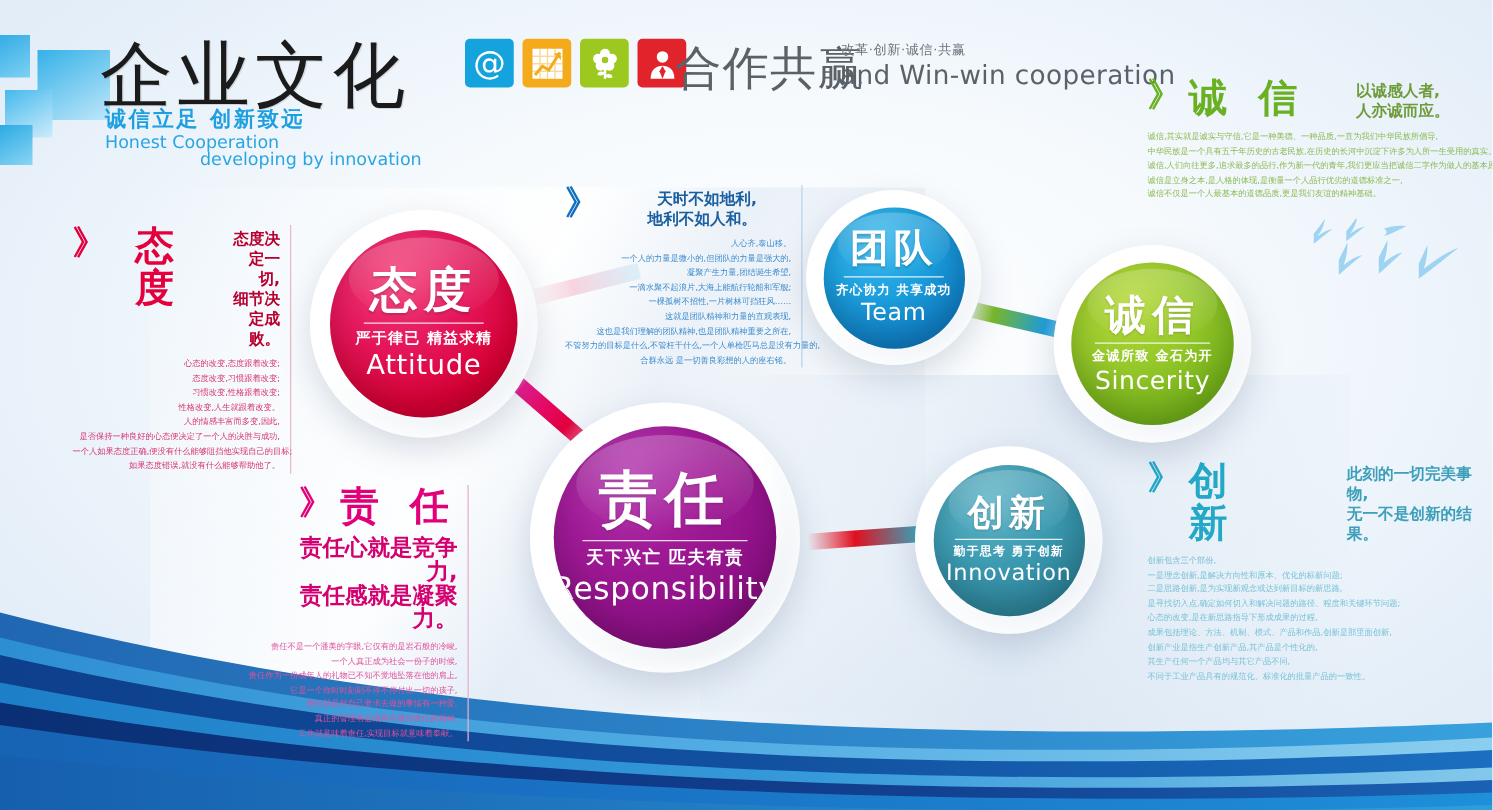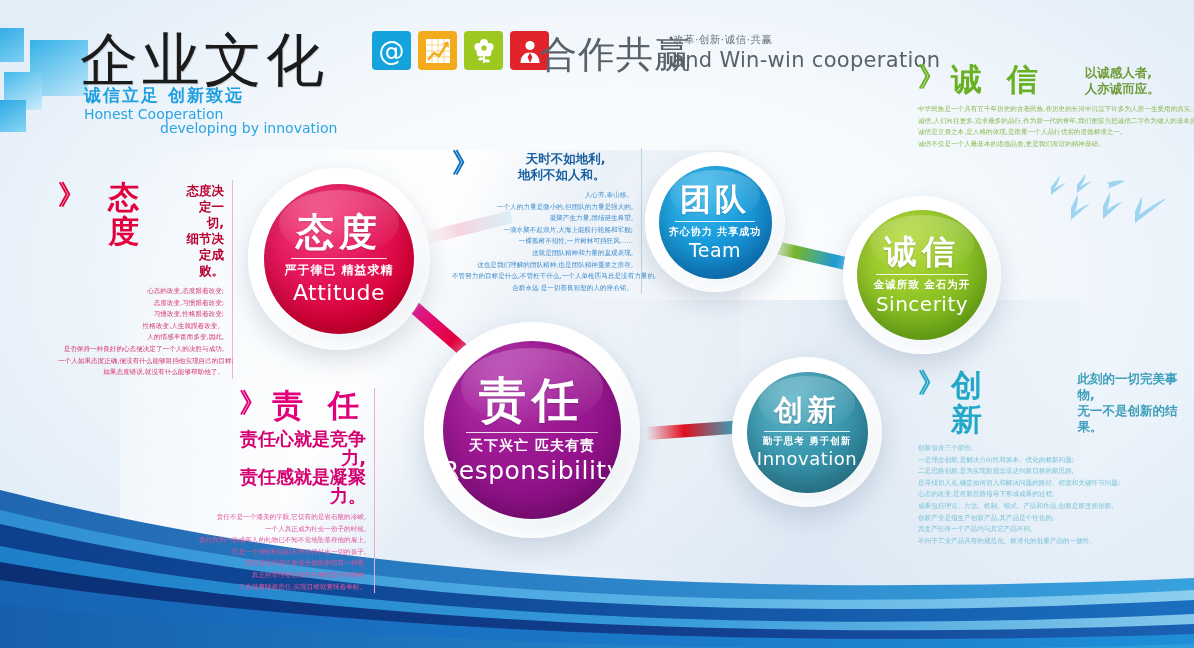--- a/index.html
+++ b/index.html
@@ -347,20 +347,21 @@
   <div class="blk" id="blk-sincerity">
     <div class="blk-head">
       <span class="chev">》</span>
       <span class="kw">诚 信</span>
       <span class="slogan">
         <span class="slogan-2">以诚感人者,</span>
         <span class="slogan-2">人亦诚而应。</span>
       </span>
     </div>
     <div class="body-lines">
+      <div>诚信,其实就是诚实与守信,它是一种美德、一种品质,一直为我们中华民族所倡导,</div>
       <div>中华民族是一个具有五千年历史的古老民族,在历史的长河中沉淀下许多为人所一生受用的真实。</div>
       <div>诚信,人们向往更多,追求最多的品行,作为新一代的青年,我们更应当把诚信二字作为做人的基本原则。</div>
       <div>诚信是立身之本,是人格的体现,是衡量一个人品行优劣的道德标准之一,</div>
       <div>诚信不仅是一个人最基本的道德品质,更是我们友谊的精神基础。</div>
     </div>
   </div>
 
   <div class="blk" id="blk-responsibility">
     <div class="blk-head" style="justify-content:flex-end;">
       <span class="chev">》</span>

